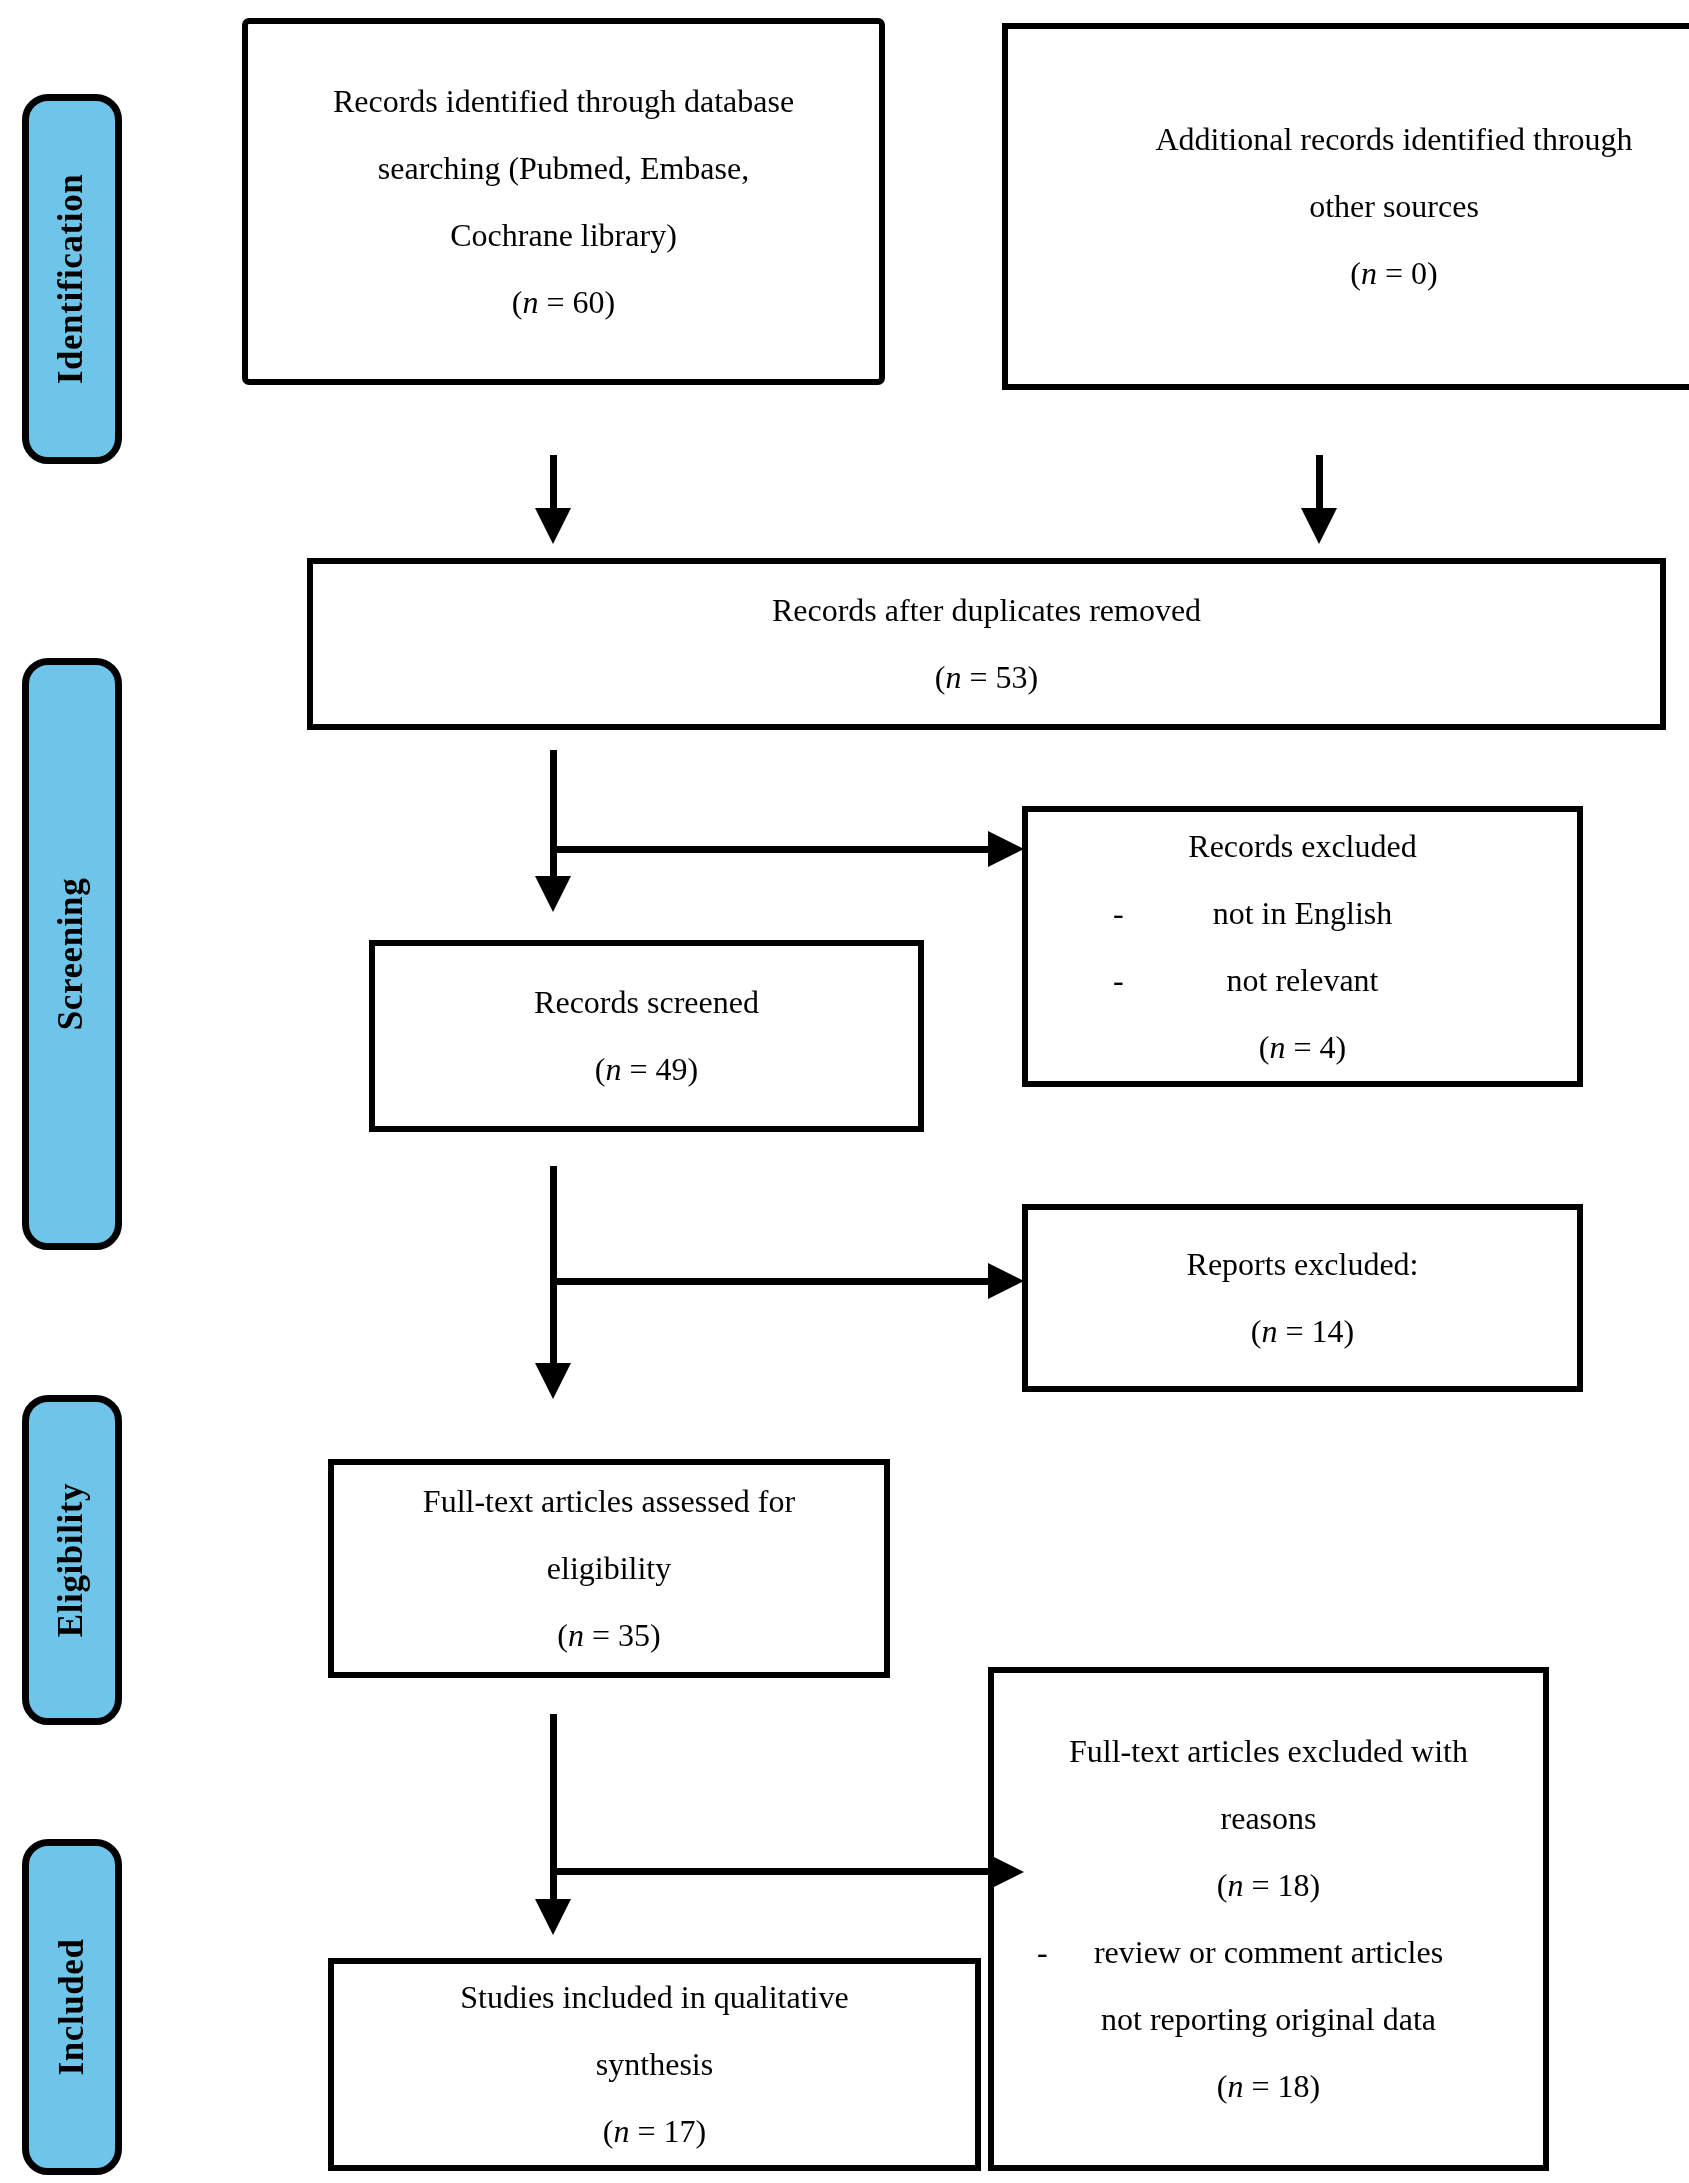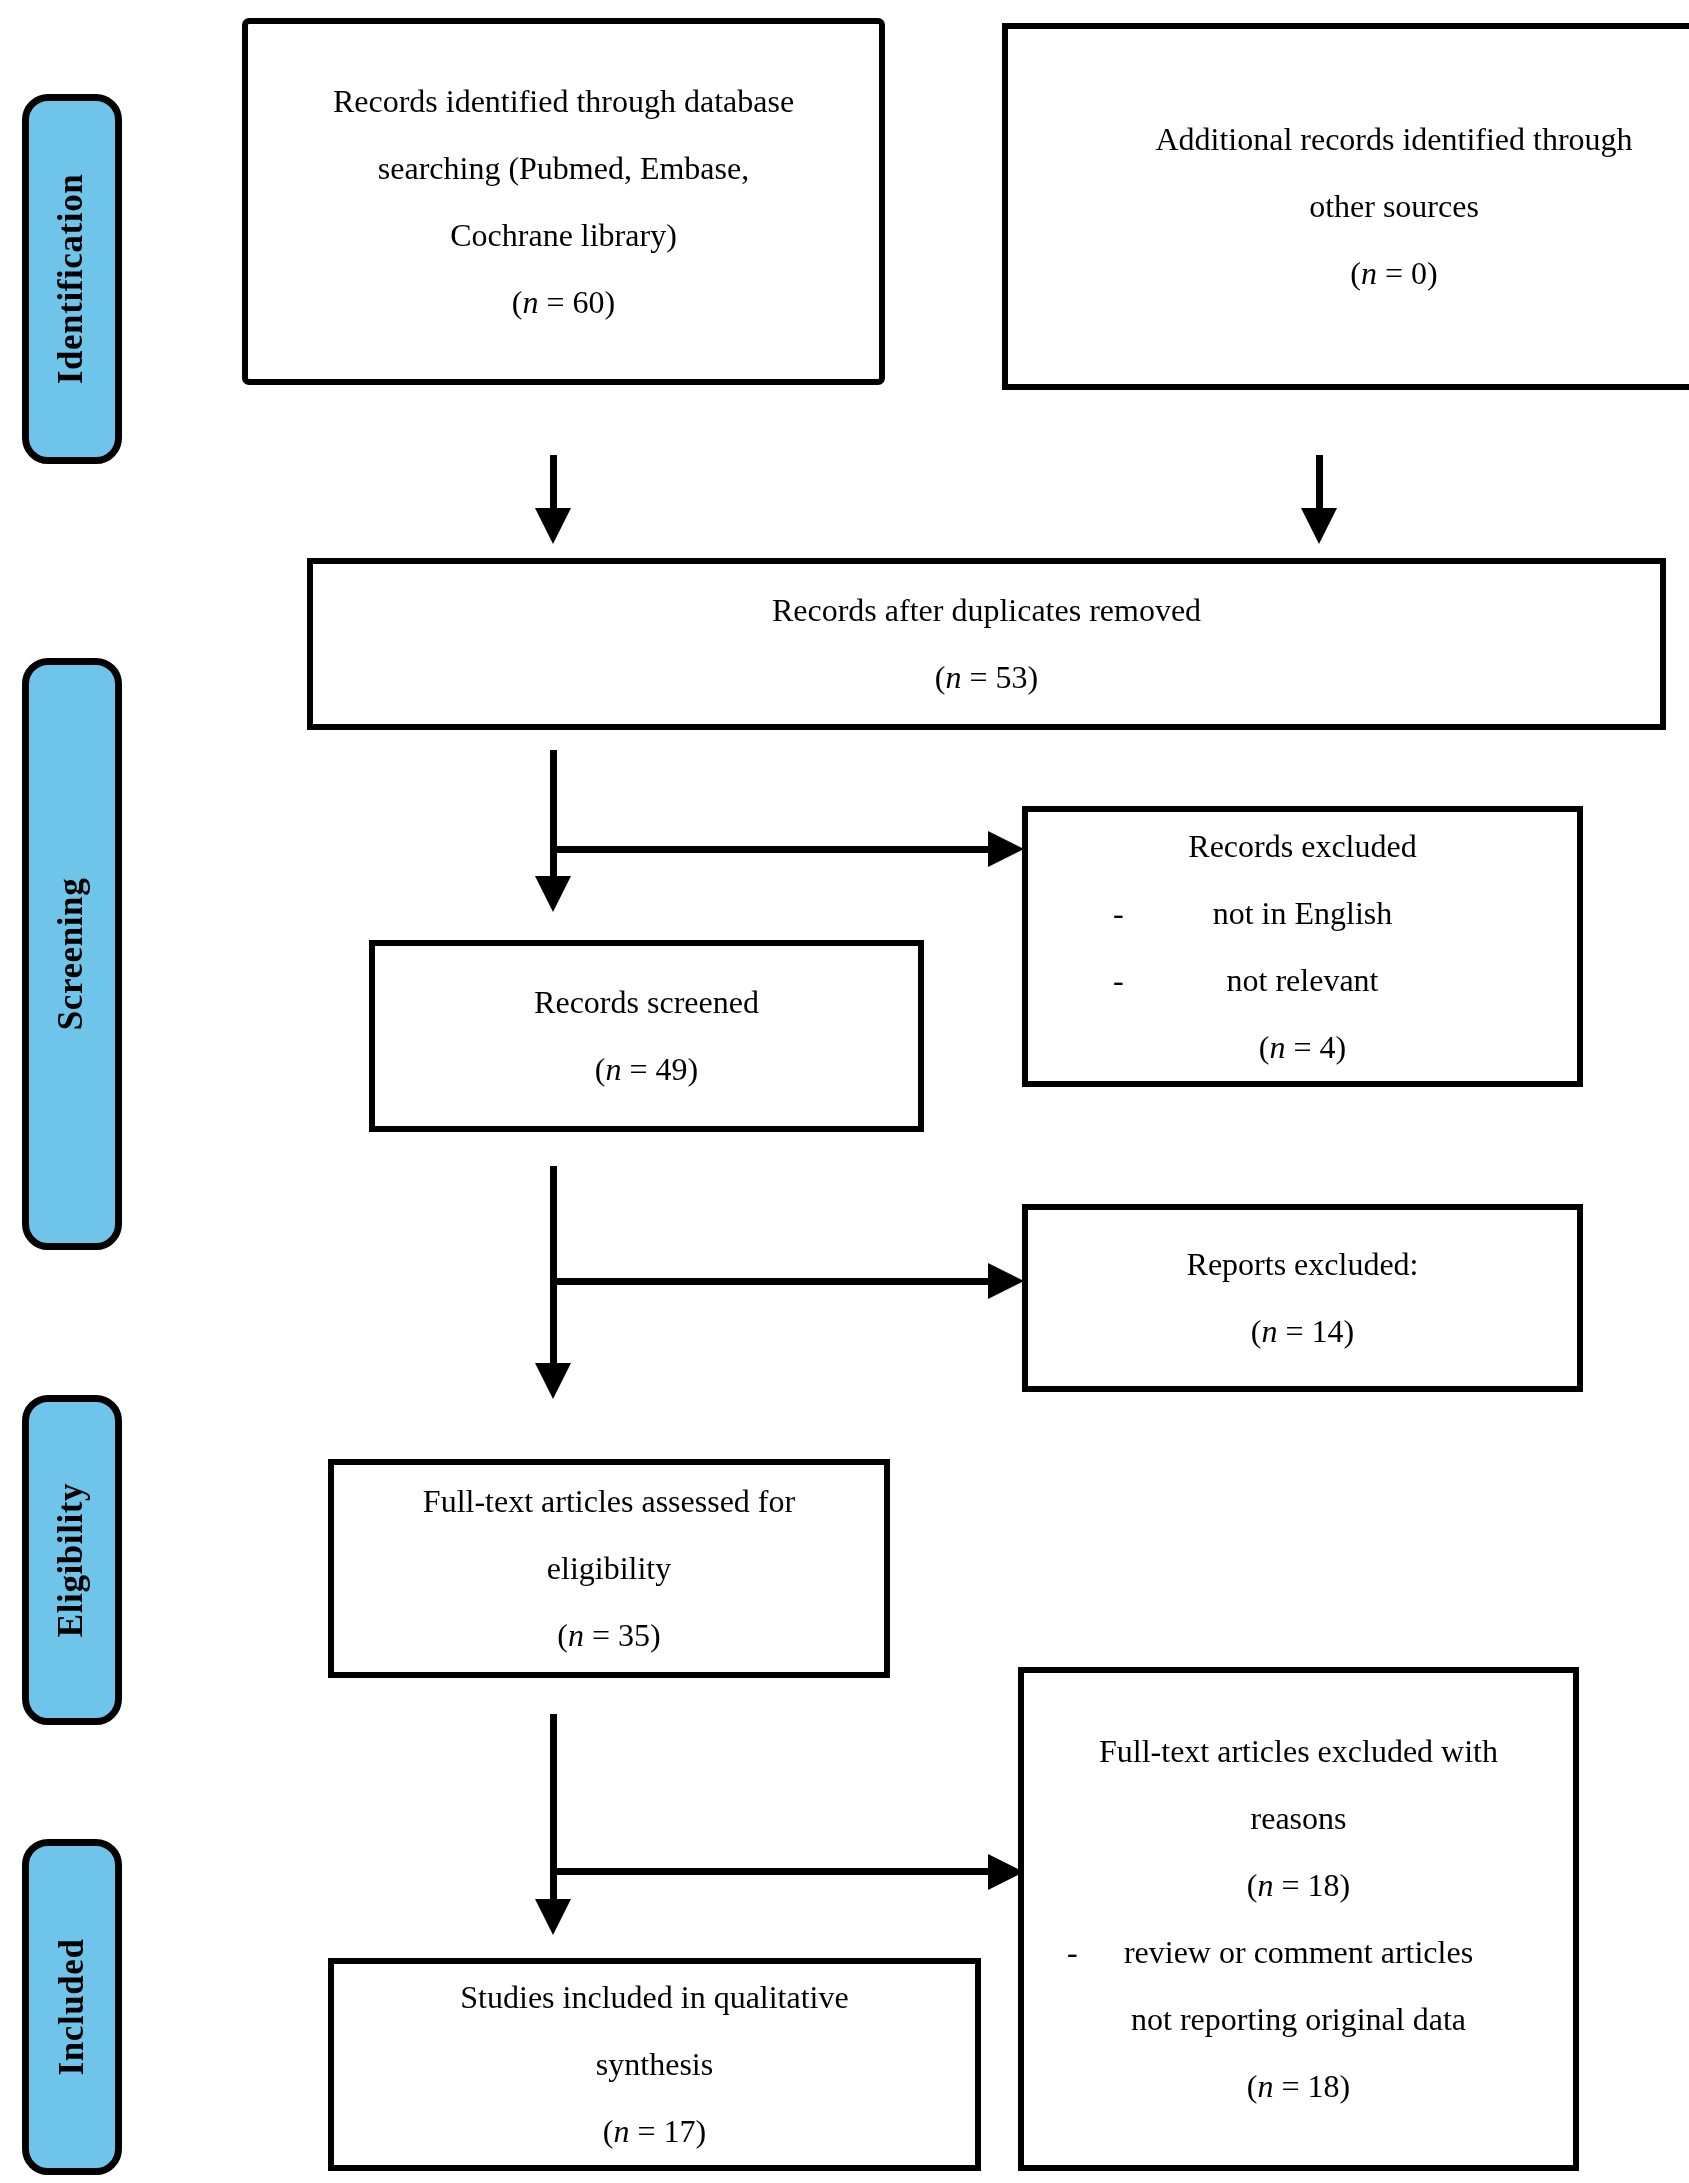--- a/index.html
+++ b/index.html
@@ -125,21 +125,21 @@
     <div class="row">Full-text articles assessed for</div>
     <div class="row">eligibility</div>
     <div class="row nl">(<i>n</i> = 35)</div>
   </div>
 
   <div class="fbox" style="left:1022px; top:1204px; width:561px; height:188px;">
     <div class="row">Reports excluded:</div>
     <div class="row nl">(<i>n</i> = 14)</div>
   </div>
 
-  <div class="fbox" style="left:1018px; top:1667px; width:561px; height:504px;">
+  <div class="fbox" style="left:988px; top:1667px; width:561px; height:504px;">
     <div class="row">Full-text articles excluded with</div>
     <div class="row">reasons</div>
     <div class="row nl">(<i>n</i> = 18)</div>
     <div class="row">
       <span class="dash" style="left:43px;">-</span>
       <span>review or comment articles</span>
     </div>
     <div class="row">not reporting original data</div>
     <div class="row nl">(<i>n</i> = 18)</div>
   </div>

